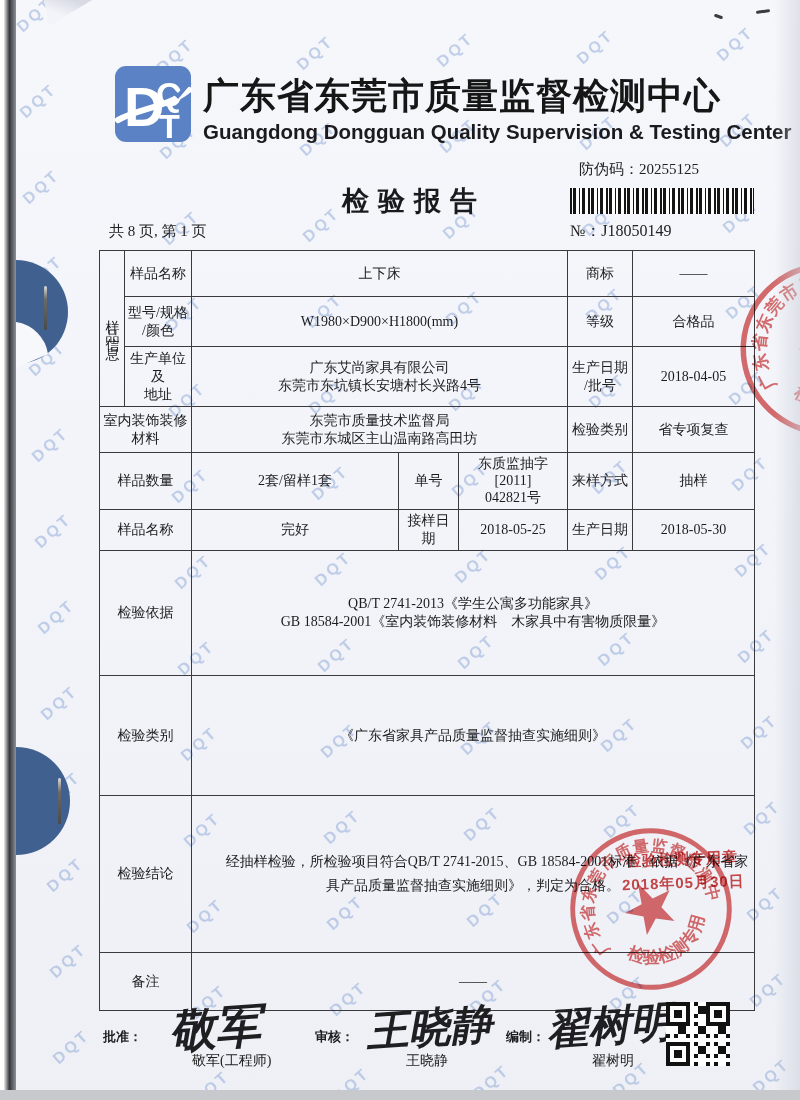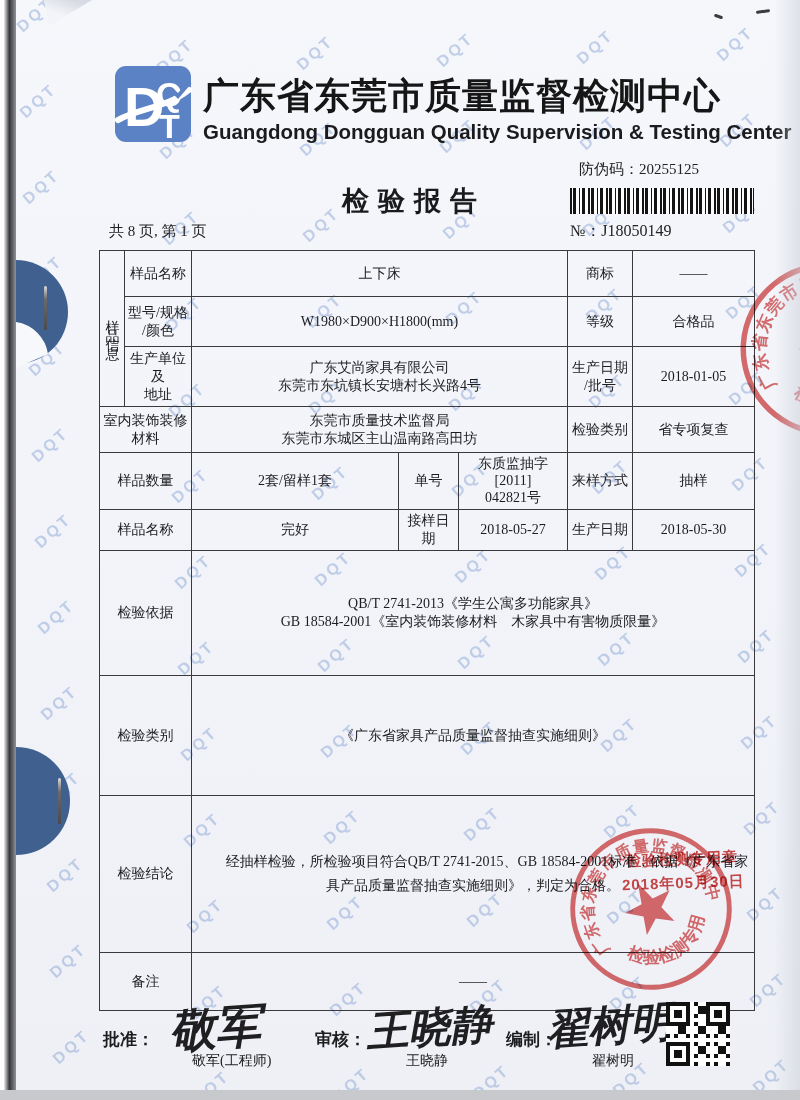--- a/index.html
+++ b/index.html
@@ -44,21 +44,21 @@
   .pre{white-space:pre-wrap;}
   .vtext{writing-mode:vertical-rl;letter-spacing:9px;font-size:14px;}
   .small{font-size:12.5px;}
   .left{text-align:left;padding-left:10px;}
   .concl{text-align:left;vertical-align:top;padding:12px 16px 0 12px;text-indent:2em;line-height:1.7;}
   
   .stamp{position:absolute;opacity:.82;mix-blend-mode:multiply;pointer-events:none;}
   .stampnote{position:absolute;color:#cf4a4a;font-weight:bold;font-size:15px;letter-spacing:1px;
        transform:rotate(-2deg);mix-blend-mode:multiply;}
   
-  .flabel{position:absolute;font-size:17px;font-weight:bold;color:#1d1d1f;}
+  .flabel{position:absolute;font-size:13px;font-weight:bold;color:#1d1d1f;}
   .sig{position:absolute;font-family:"DejaVu Serif",serif;font-style:italic;font-weight:bold;
        color:#1f1f22;transform:rotate(-4deg);white-space:nowrap;}
   .fname{position:absolute;font-size:14px;color:#222;font-family:"Liberation Serif",serif;}
   .qr{position:absolute;left:652px;top:1002px;width:64px;height:64px;background:#fff;}
   .qr i{position:absolute;background:#111;}
 </style>
 </head>
 <body>
 
 <div id="canvas">
@@ -193,21 +193,21 @@
         <td class="lbl">等级</td>
         <td>合格品</td>
       </tr>
       <tr style="height:60px">
         <td class="lbl pre">生产单位及
 地址</td>
         <td colspan="3" class="pre">广东艾尚家具有限公司
 东莞市东坑镇长安塘村长兴路4号</td>
         <td class="lbl pre">生产日期
 /批号</td>
-        <td>2018-01-05</td>
+        <td>2018-04-05</td>
       </tr>
       <tr style="height:46px">
         <td colspan="2" class="lbl">室内装饰装修材料</td>
         <td colspan="3" class="pre">东莞市质量技术监督局
 东莞市东城区主山温南路高田坊</td>
         <td class="lbl">检验类别</td>
         <td>省专项复查</td>
       </tr>
       <tr style="height:40px">
         <td colspan="2" class="lbl">样品数量</td>
@@ -215,21 +215,21 @@
         <td class="lbl">单号</td>
         <td class="pre small">东质监抽字[2011]
 042821号</td>
         <td class="lbl">来样方式</td>
         <td>抽样</td>
       </tr>
       <tr style="height:38px">
         <td colspan="2" class="lbl">样品名称</td>
         <td>完好</td>
         <td class="lbl">接样日期</td>
-        <td>2018-05-27</td>
+        <td>2018-05-25</td>
         <td class="lbl">生产日期</td>
         <td>2018-05-30</td>
       </tr>
       <tr style="height:125px">
         <td colspan="2" class="lbl">检验依据</td>
         <td colspan="5" class="pre left">QB/T 2741-2013《学生公寓多功能家具》
 GB 18584-2001《室内装饰装修材料　木家具中有害物质限量》</td>
       </tr>
       <tr style="height:120px">
         <td colspan="2" class="lbl">检验类别</td>

